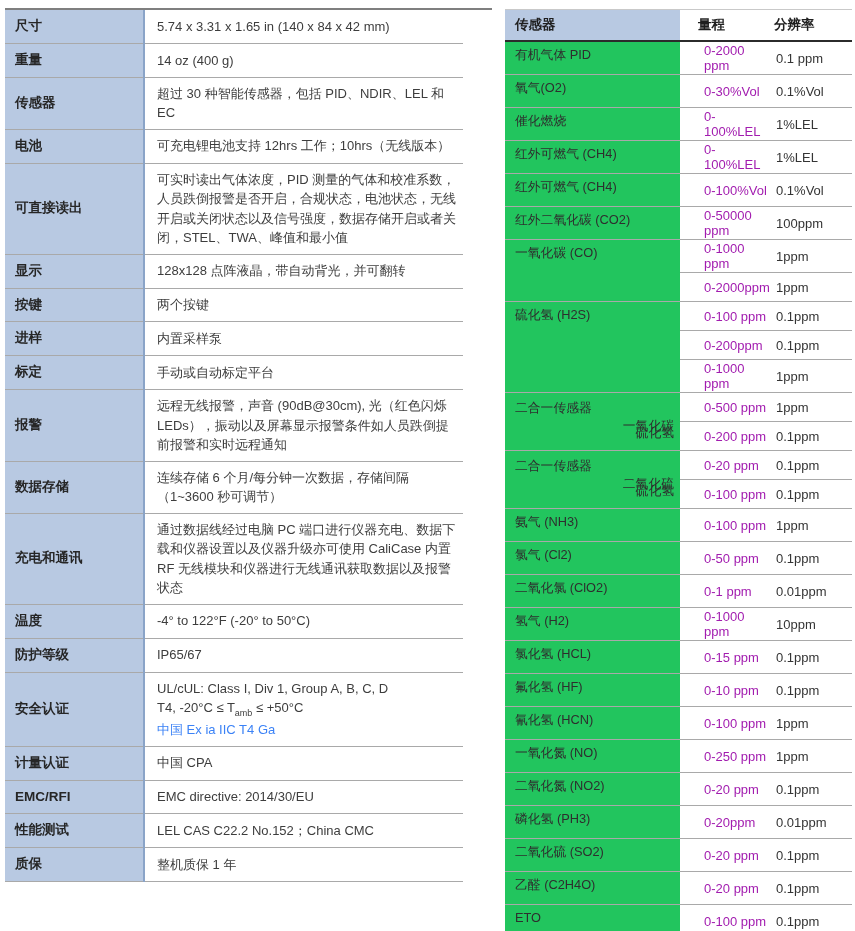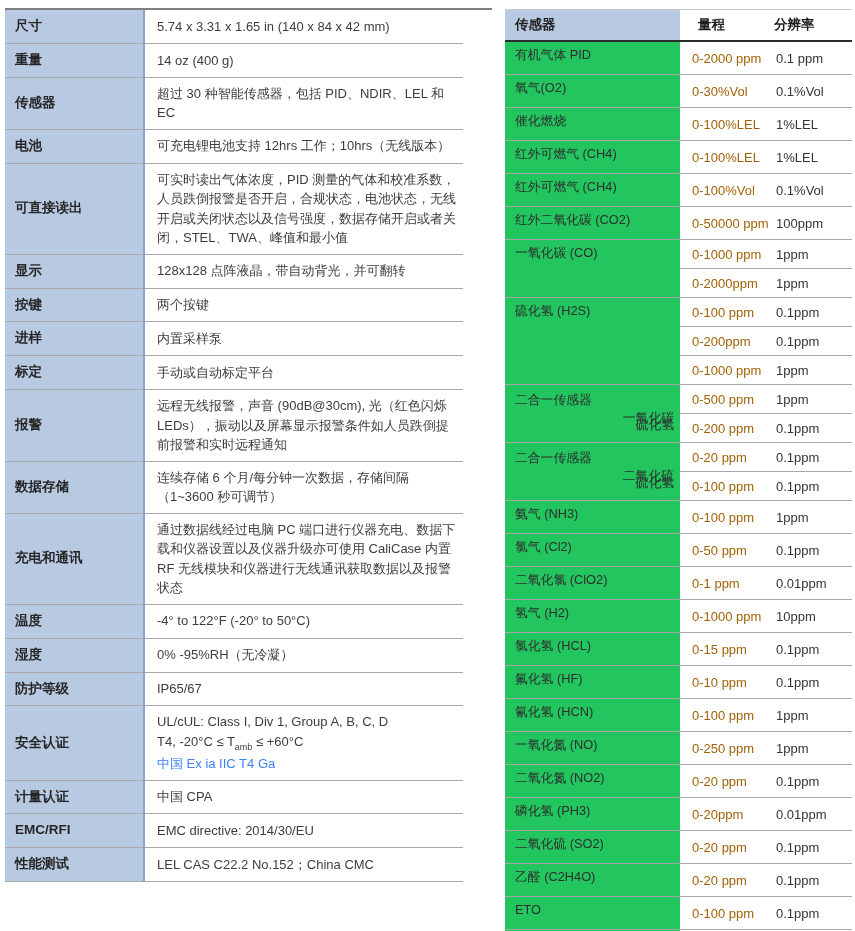--- a/index.html
+++ b/index.html
@@ -36,21 +36,21 @@
   #sensor-table th.hr{padding-left:18px;}
   #sensor-table th.hs{padding-left:2px;}
   #sensor-table td{font-size:13px;vertical-align:middle;height:26px;border-top:1px solid #a9a9a9;}
   #sensor-table td.sn{
     background:#22c55e;color:#2e2e2e;font-size:12.8px;
     padding:3px 4px 3px 10px;vertical-align:top;line-height:20px;
   }
   #sensor-table td.sn .g1{display:flex;justify-content:space-between;align-items:center;height:24px;}
   #sensor-table td.sn .g2{text-align:right;height:26px;line-height:26px;}
   #sensor-table td.sn .gsub{padding-right:2px;margin-top:36px;}
-  #sensor-table td.rg{color:#a16207;padding-left:12px;}
+  #sensor-table td.rg{color:#a21caf;padding-left:24px;}
   #sensor-table td.rs{color:#343434;padding-left:4px;}
 </style>
 </head>
 <body>
 
 <div id="screen">
 
   <div id="spec-topbar"></div>
 
   <table id="spec-table">
@@ -101,46 +101,46 @@
         </tr>
         <tr>
           <td class="sl">充电和通讯</td>
           <td class="sv">通过数据线经过电脑 PC 端口进行仪器充电、数据下载和仪器设置以及仪器升级亦可使用 CaliCase 内置 RF 无线模块和仪器进行无线通讯获取数据以及报警状态</td>
         </tr>
         <tr>
           <td class="sl">温度</td>
           <td class="sv">-4° to 122°F (-20° to 50°C)</td>
         </tr>
         <tr>
-          <td class="sl">湿度</td>
-          <td class="sv">0% -95%RH（无冷凝）</td>
-        </tr>
-        <tr>
           <td class="sl">防护等级</td>
           <td class="sv">IP65/67</td>
         </tr>
         <tr>
           <td class="sl">安全认证</td>
           <td class="sv">
             <div><span>UL/cUL: Class I, Div 1, Group A, B, C, D</span></div>
-            <div><span>T4,  -20°C ≤ T</span><sub>amb</sub><span> ≤ +60°C</span></div>
+            <div><span>T4,  -20°C ≤ T</span><sub>amb</sub><span> ≤ +50°C</span></div>
             <div><b>中国 Ex ia IIC T4 Ga</b></div>
           </td>
         </tr>
         <tr>
           <td class="sl">计量认证</td>
           <td class="sv">中国 CPA</td>
         </tr>
         <tr>
           <td class="sl">EMC/RFI</td>
           <td class="sv">EMC directive: 2014/30/EU</td>
         </tr>
         <tr>
           <td class="sl">性能测试</td>
           <td class="sv">LEL CAS C22.2 No.152；China CMC</td>
+        </tr>
+        <tr>
+          <td class="sl">质保</td>
+          <td class="sv">整机质保 1 年</td>
         </tr>
       </tbody>
   </table>
 
   <table id="sensor-table">
     <colgroup>
         <col class="c-name">
         <col class="c-range">
         <col class="c-res">
       </colgroup>

